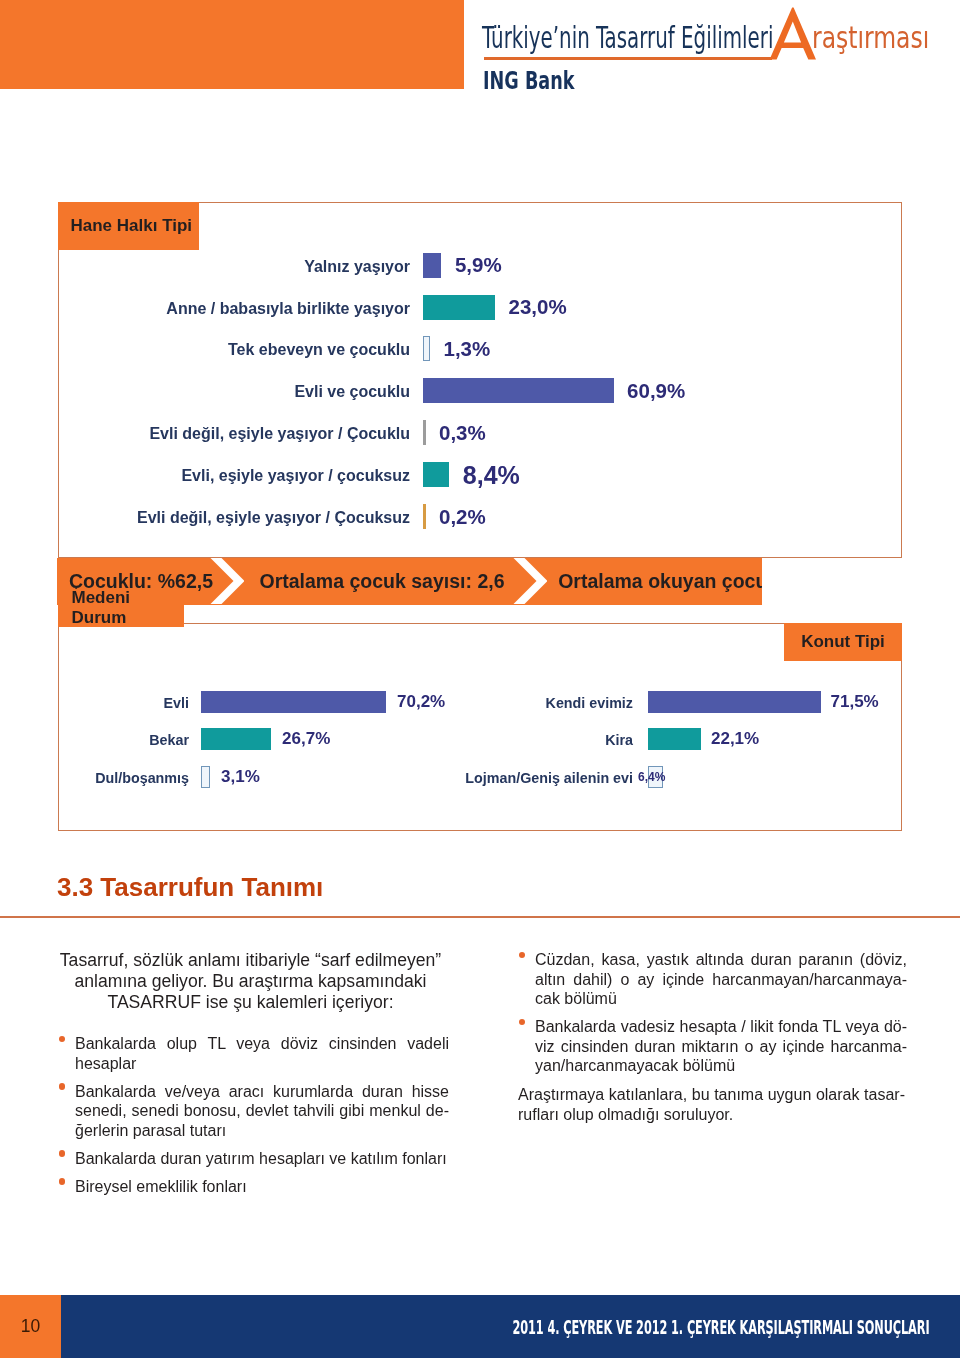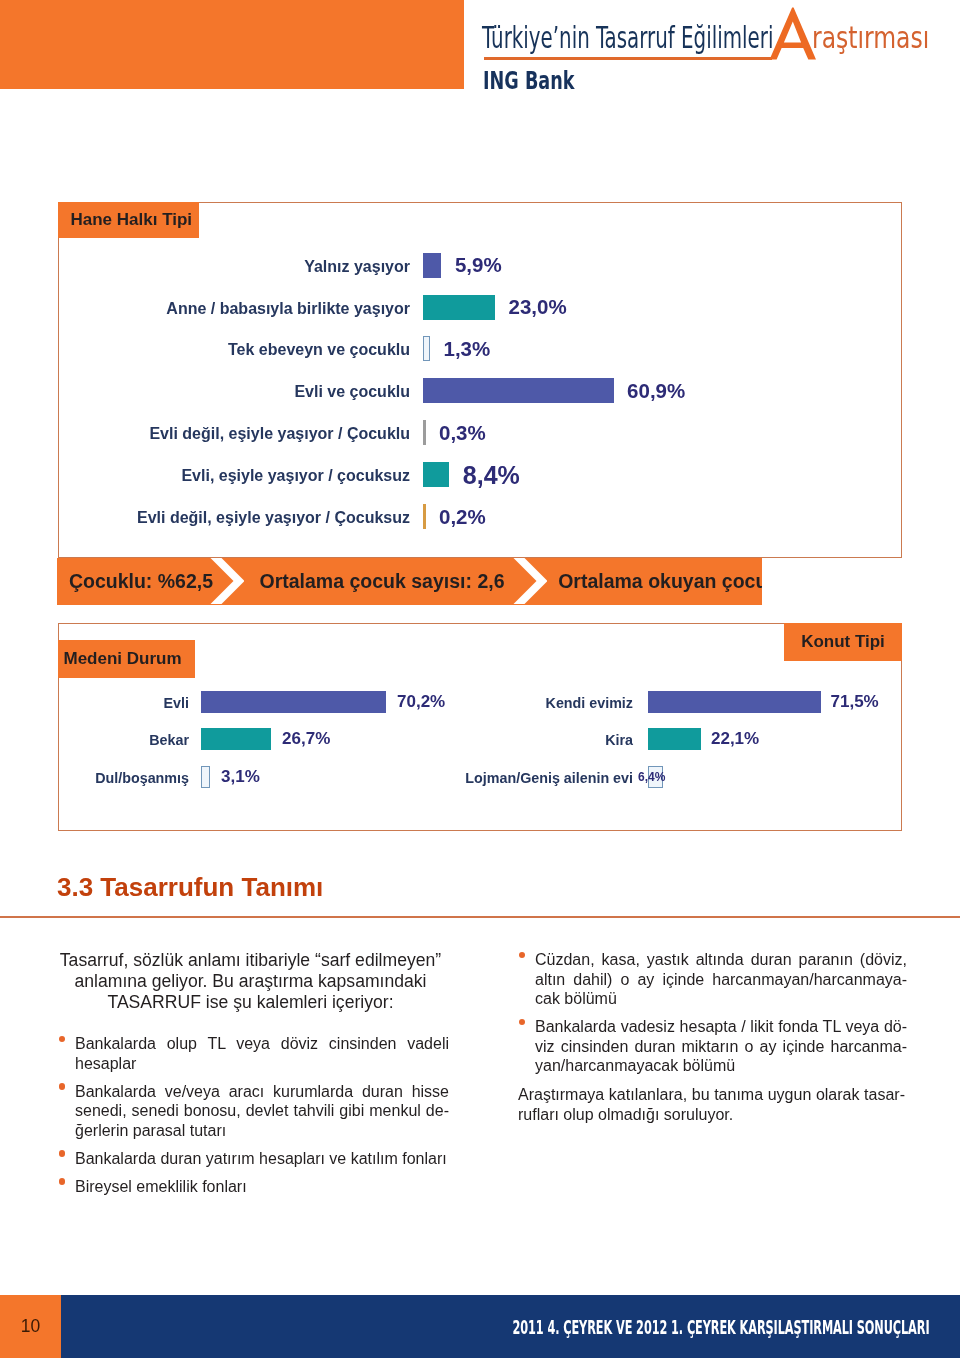--- a/index.html
+++ b/index.html
@@ -73,21 +73,21 @@
   <div class="hdr-title">Türkiye’nin Tasarruf Eğilimleri</div>
   <div class="hdr-rule"></div>
   <svg class="hdr-a" viewBox="0 0 48 53">
     <path d="M23.1 0.6 L0.6 52.6 L7.6 52.6 L12.6 41.0 L34.2 41.0 L39.3 52.6 L47.0 52.6 L24.6 0.6 Z
              M14.9 35.6 L23.8 14.6 L32.1 35.6 Z" fill="#ED6A23" fill-rule="evenodd"></path>
   </svg>
   <div class="hdr-arastirmasi">raştırması</div>
   <div class="hdr-ing">ING Bank</div>
 
   <div class="panel" id="panel1" style="left: 58px; top: 202px; width: 844px; height: 356px;"></div>
-  <div class="tab" id="tab1" style="left: 57.5px; top: 201.5px; width: 141px; height: 36px; font-size: 17px; padding-left: 13px;">Hane Halkı Tipi</div>
+  <div class="tab" id="tab1" style="left: 57.5px; top: 201.5px; width: 141px; height: 48px; font-size: 17px; padding-left: 13px;">Hane Halkı Tipi</div>
   <div id="chart1">
       <div class="blabel" style="left: -110px; width: 520px; top: 256.6px; line-height: 20px; font-size: 16px;">Yalnız yaşıyor</div>
       <div class="bar" style="left: 423px; top: 252.6px; width: 18.467px; height: 25px; background: rgb(78, 89, 168);"></div>
       <div class="bval" style="left: 454.967px; top: 253.1px; line-height: 24px; font-size: 20.5px;">5,9%</div>
       <div class="blabel" style="left: -110px; width: 520px; top: 298.5px; line-height: 20px; font-size: 16px;">Anne / babasıyla birlikte yaşıyor</div>
       <div class="bar" style="left: 423px; top: 294.5px; width: 71.99px; height: 25px; background: rgb(16, 155, 156);"></div>
       <div class="bval" style="left: 508.49px; top: 295px; line-height: 24px; font-size: 20.5px;">23,0%</div>
       <div class="blabel" style="left: -110px; width: 520px; top: 340.4px; line-height: 20px; font-size: 16px;">Tek ebeveyn ve çocuklu</div>
       <div class="bar out" style="left: 423px; top: 336.4px; width: 7px; height: 25px;"></div>
       <div class="bval" style="left: 443.5px; top: 336.9px; line-height: 24px; font-size: 20.5px;">1,3%</div>
@@ -111,21 +111,21 @@
       <div class="seg" style="left: 499px; width: 323px; justify-content: center;">Ortalama okuyan çocuk sayısı:  1,3</div>
       <div class="chev" style="left: 153px;"><svg width="34" height="46" viewBox="0 0 34 46">
           <path d="M-0.5 -1 L10.5 -1 L34.5 23 L10.5 47 L-0.5 47 L23.5 23 Z" fill="#ffffff"></path>
         </svg></div>
       <div class="chev" style="left: 456px;"><svg width="34" height="46" viewBox="0 0 34 46">
           <path d="M-0.5 -1 L10.5 -1 L34.5 23 L10.5 47 L-0.5 47 L23.5 23 Z" fill="#ffffff"></path>
         </svg></div>
     </div>
 
   <div class="panel" id="panel2" style="left: 58px; top: 623px; width: 844px; height: 208px;"></div>
-  <div class="tab" id="tab2l" style="left: 57.5px; top: 640px; width: 137px; height: 38px; font-size: 17px; padding-left: 6px;">Medeni Durum</div>
+  <div class="tab" id="tab2l" style="left: 57.5px; top: 589px; width: 126px; height: 38px; font-size: 17px; padding-left: 14px;">Medeni Durum</div>
   <div class="tab" id="tab2r" style="left: 784px; top: 622.5px; width: 118px; height: 38px; font-size: 17px; padding-left: 0px; justify-content: center;">Konut Tipi</div>
   <div id="chart2a">
       <div class="blabel" style="left: -331px; width: 520px; top: 693.8px; line-height: 18px; font-size: 14.3px;">Evli</div>
       <div class="bar" style="left: 200.5px; top: 690.6px; width: 185.539px; height: 22.4px; background: rgb(78, 89, 168);"></div>
       <div class="bval" style="left: 397.039px; top: 691.8px; line-height: 20px; font-size: 17px;">70,2%</div>
       <div class="blabel" style="left: -331px; width: 520px; top: 731.25px; line-height: 18px; font-size: 14.3px;">Bekar</div>
       <div class="bar" style="left: 200.5px; top: 728.05px; width: 70.5681px; height: 22.4px; background: rgb(16, 155, 156);"></div>
       <div class="bval" style="left: 282.068px; top: 729.25px; line-height: 20px; font-size: 17px;">26,7%</div>
       <div class="blabel" style="left: -331px; width: 520px; top: 768.7px; line-height: 18px; font-size: 14.3px;">Dul/boşanmış</div>
       <div class="bar out" style="left: 200.5px; top: 765.5px; width: 9.6px; height: 22.4px;"></div>

